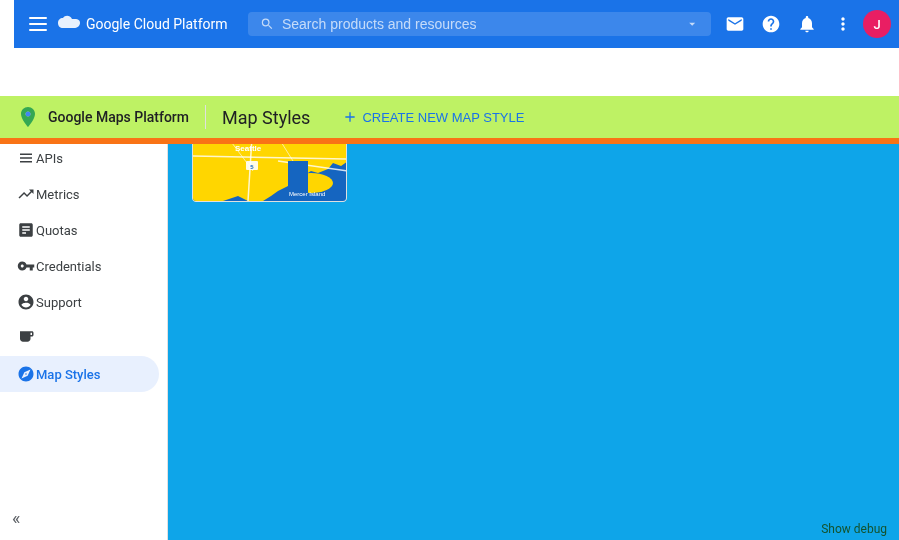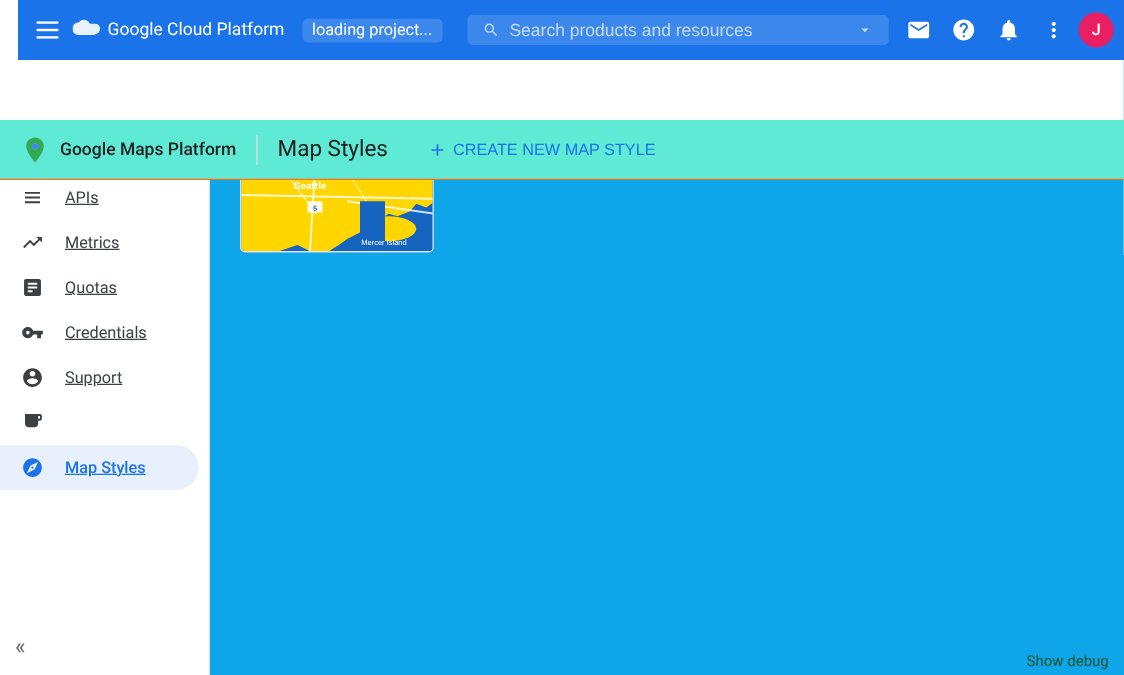--- a/index.html
+++ b/index.html
@@ -82,23 +82,23 @@
       font-weight: 500;
       cursor: pointer;
     }
 
     
     .sub-header {
       display: flex;
       align-items: center;
       height: 48px;
       padding: 0 16px;
-      border-bottom: 1px solid #f97316;
+      border-bottom: 6px solid #f97316;
       margin-top: 48px;
-      background: #5eead4;
+      background: #bef264;
       position: fixed;
       top: 48px; left: 0; right: 0;
       z-index: 99;
     }
     .sub-header-brand {
       display: flex; align-items: center; gap: 8px;
       min-width: 165px;
     }
     .sub-header-title {
       font-size: 14px;
@@ -146,27 +146,26 @@
       flex-direction: column;
       padding-top: 8px;
       height: 100%;
       position: relative;
     }
     .sidebar-item {
       display: flex;
       align-items: center;
       height: 36px;
       padding: 0 16px;
-      gap: 16px;
+      gap: 0;
       cursor: pointer;
       color: #3c4043;
       font-size: 13px;
       border-radius: 0 20px 20px 0;
       margin-right: 8px;
-      text-decoration: underline;
     }
     .sidebar-item.active {
       background: #e8f0fe;
       color: #1a73e8;
       font-weight: 500;
     }
     .sidebar-item .item-icon {
       width: 20px; height: 20px;
       display: flex; align-items: center; justify-content: center;
       font-size: 16px;
@@ -235,21 +234,20 @@
       <rect y="6" width="18" height="2" rx="1"></rect>
       <rect y="12" width="18" height="2" rx="1"></rect>
     </svg>
   </div>
   <div class="top-bar-logo-area">
 
     <svg width="22" height="18" viewBox="0 0 22 18">
       <path d="M14 4 C12 0 7 0 5 3 C2 3 0 5 0 8 C0 11 2 13 5 13 L16 13 C19 13 22 11 22 8 C22 5 20 4 17 4 Z" fill="white" opacity="0.9"></path>
     </svg>
     <span class="gcp-title">Google Cloud Platform</span>
-    <span class="project-chip">loading project...</span>
   </div>
   <div class="search-bar">
     <svg width="16" height="16" viewBox="0 0 24 24" fill="rgba(255,255,255,0.7)">
       <path d="M15.5 14h-.79l-.28-.27A6.5 6.5 0 0 0 16 9.5 6.5 6.5 0 1 0 9.5 16c1.61 0 3.09-.59 4.23-1.57l.27.28v.79l5 4.99L20.49 19l-4.99-5zm-6 0C7.01 14 5 11.99 5 9.5S7.01 5 9.5 5 14 7.01 14 9.5 11.99 14 9.5 14z"></path>
     </svg>
     <input type="text" placeholder="Search products and resources" style="">
     <svg width="16" height="16" viewBox="0 0 24 24" fill="rgba(255,255,255,0.7)">
       <path d="M7 10l5 5 5-5z"></path>
     </svg>
   </div>

